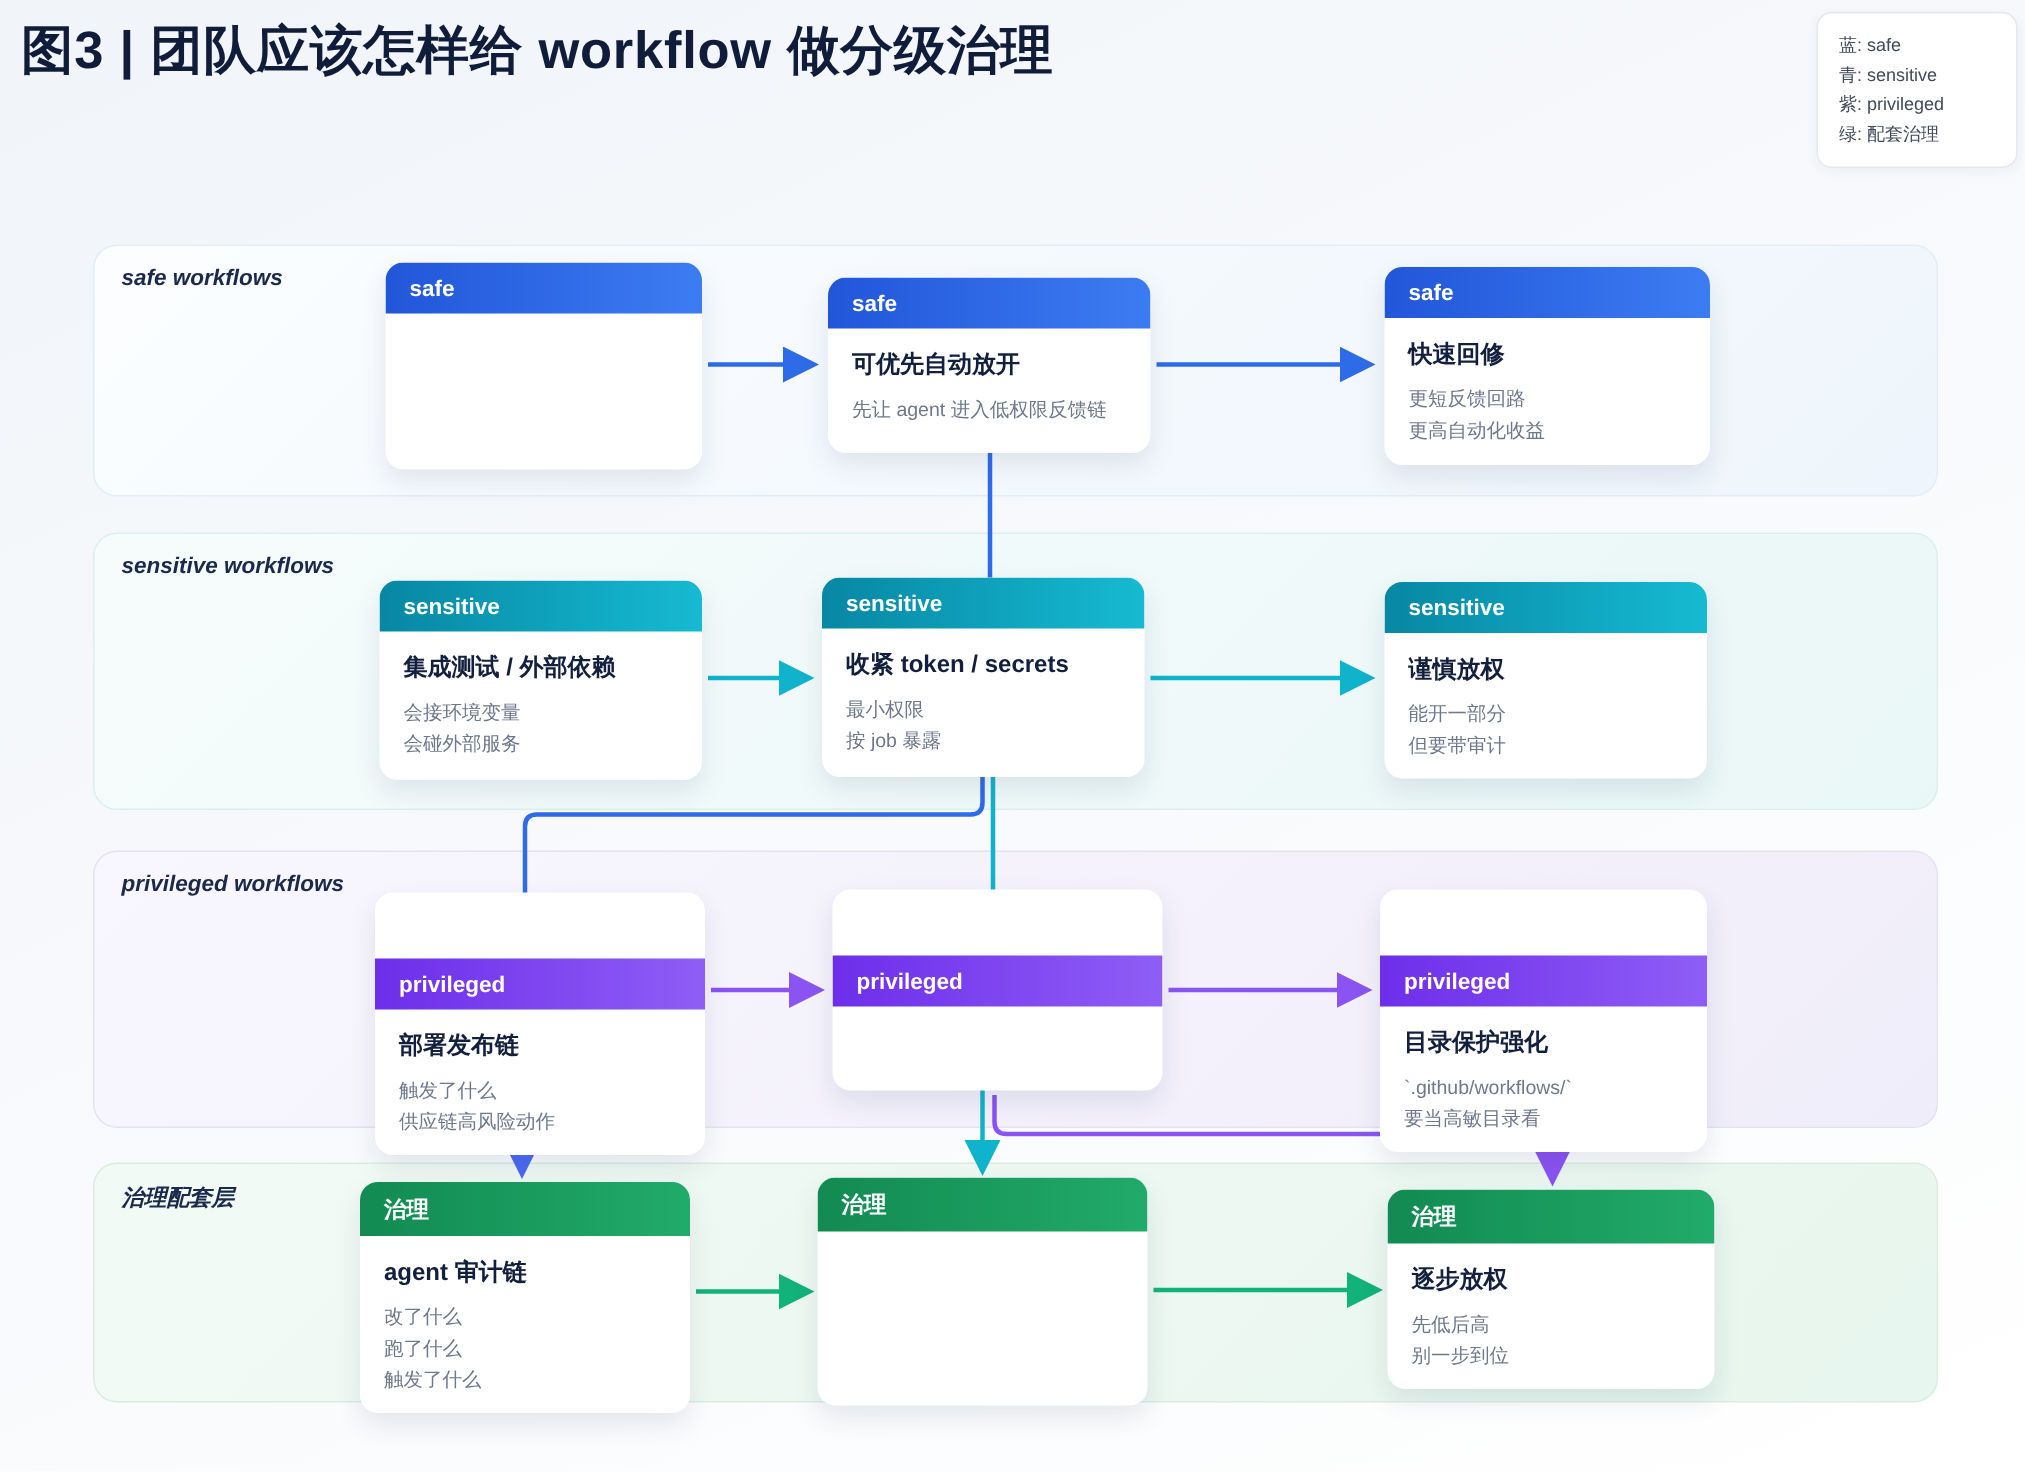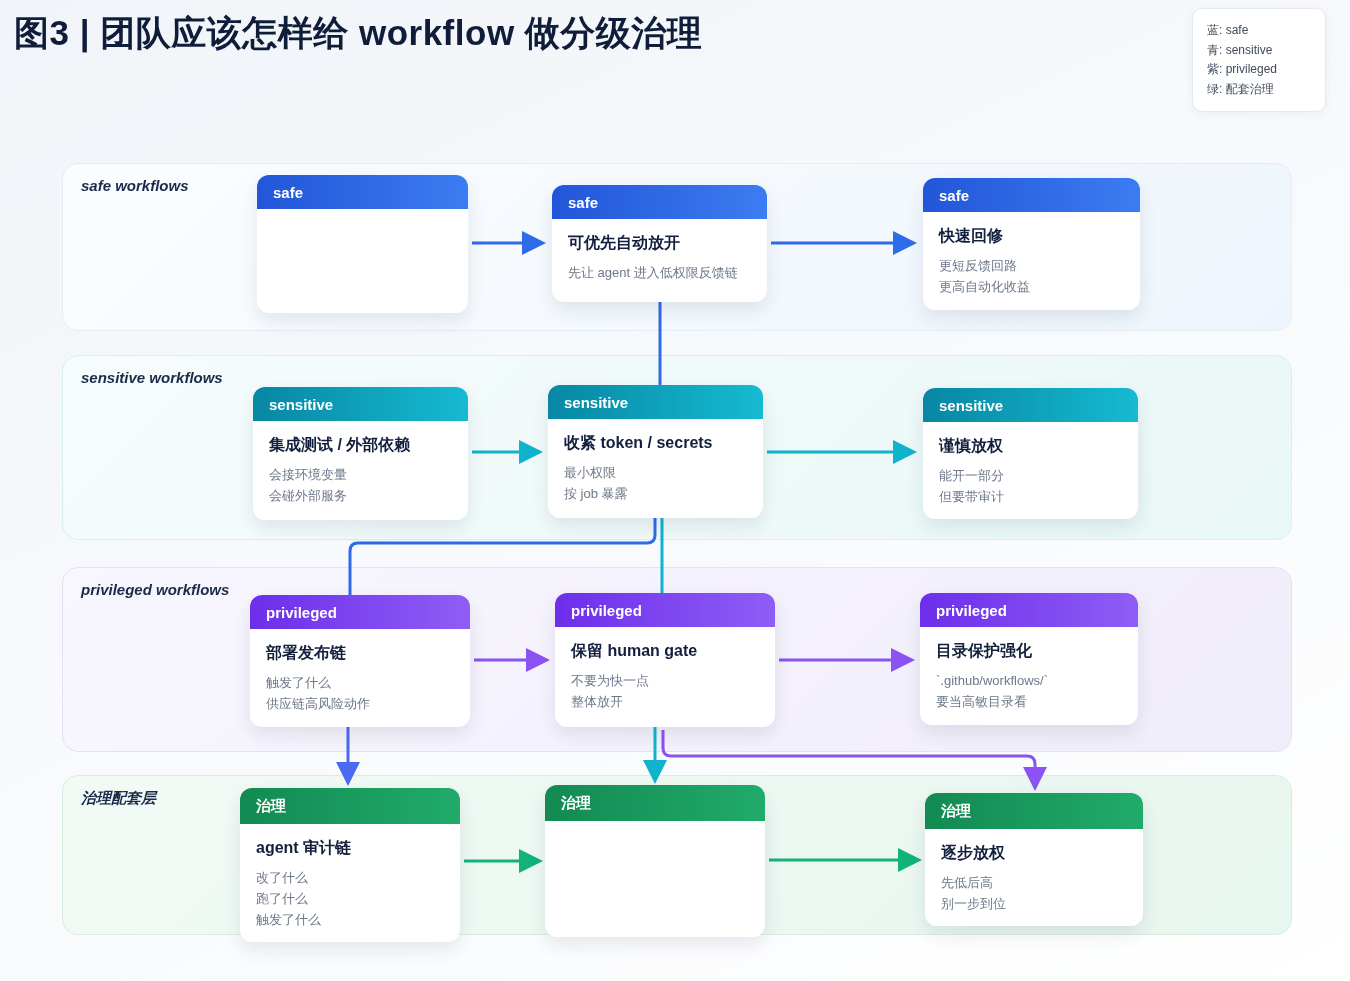--- a/index.html
+++ b/index.html
@@ -7,21 +7,21 @@
     width:1350px;height:981px;position:relative;overflow:hidden;
     background:linear-gradient(155deg,#f1f4f8 0%,#f7f9fc 45%,#ffffff 100%);
     font-family:"Liberation Sans","DejaVu Sans",sans-serif;
     -webkit-font-smoothing:antialiased;
   }
   .page-title{
     position:absolute;left:14px;top:10px;
     font-size:35px;font-weight:700;color:#101d3a;letter-spacing:.5px;
   }
   .legend{
-    position:absolute;right:24px;top:8px;width:110px;
+    position:absolute;right:5px;top:8px;width:110px;
     background:#ffffff;border:1px solid #e4e8ef;border-radius:10px;
     box-shadow:0 2px 8px rgba(40,60,100,.06);
     padding:12px 8px 12px 14px;
   }
   .legend-row{font-size:12px;color:#3d4port4a5a;color:#3f4a5a;line-height:19.5px;white-space:nowrap;}
   .band{
     position:absolute;border-radius:16px;box-sizing:border-box;
   }
   .band-safe{left:62px;top:163px;width:1230px;height:168px;
     background:linear-gradient(135deg,#fbfdff 0%,#eef5fc 100%);border:1px solid #e3edf8;}
@@ -37,21 +37,21 @@
   }
   .card{
     position:absolute;background:#ffffff;border-radius:12px;overflow:hidden;
     box-shadow:0 8px 18px rgba(30,45,90,.10);z-index:4;box-sizing:border-box;
   }
   .card-header{
     padding:9px 16px 8px 16px;color:#ffffff;font-weight:bold;font-size:15px;
   }
   .hdr-safe{background:linear-gradient(90deg,#2156d8,#3c7cf2);}
   .hdr-sensitive{background:linear-gradient(90deg,#0787a3,#16bad2);}
-  .hdr-privileged{background:linear-gradient(90deg,#6d2eea,#8f5df6);}
+  .hdr-privileged{background:linear-gradient(90deg,#6d2eea,#8f5df6);margin-top:44px;}
   .hdr-governance{background:linear-gradient(90deg,#128a52,#21ab6a);}
   .card-body{padding:10px 16px 12px 16px;}
   .card-title{font-size:16px;font-weight:bold;color:#121f3d;margin:4px 0 8px 0;}
   .card-line{font-size:13px;color:#6d788b;line-height:21px;}
   
   .c-s1{left:257px;top:175px;width:211px;min-height:138px;}
   .c-s2{left:552px;top:185px;width:215px;min-height:117px;}
   .c-s3{left:923px;top:178px;width:217px;min-height:132px;}
   .c-n1{left:253px;top:387px;width:215px;min-height:133px;}
   .c-n2{left:548px;top:385px;width:215px;min-height:133px;}
@@ -178,25 +178,20 @@
 <div class="card c-p1">
   <div class="card-header hdr-privileged">privileged</div>
   <div class="card-body">
     <div class="card-title">部署发布链</div>
     <div class="card-line">触发了什么</div>
     <div class="card-line">供应链高风险动作</div>
   </div>
 </div>
 <div class="card c-p2">
   <div class="card-header hdr-privileged">privileged</div>
-  <div class="card-body">
-    <div class="card-title">保留 human gate</div>
-    <div class="card-line">不要为快一点</div>
-    <div class="card-line">整体放开</div>
-  </div>
 </div>
 <div class="card c-p3">
   <div class="card-header hdr-privileged">privileged</div>
   <div class="card-body">
     <div class="card-title">目录保护强化</div>
     <div class="card-line">`.github/workflows/`</div>
     <div class="card-line">要当高敏目录看</div>
   </div>
 </div>
 

